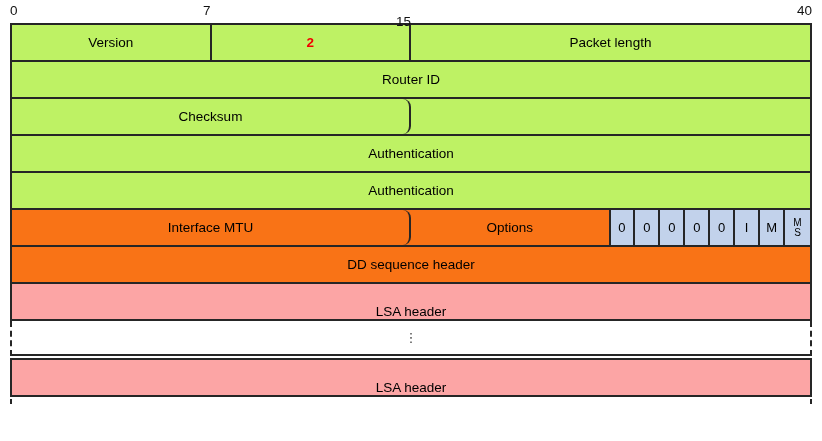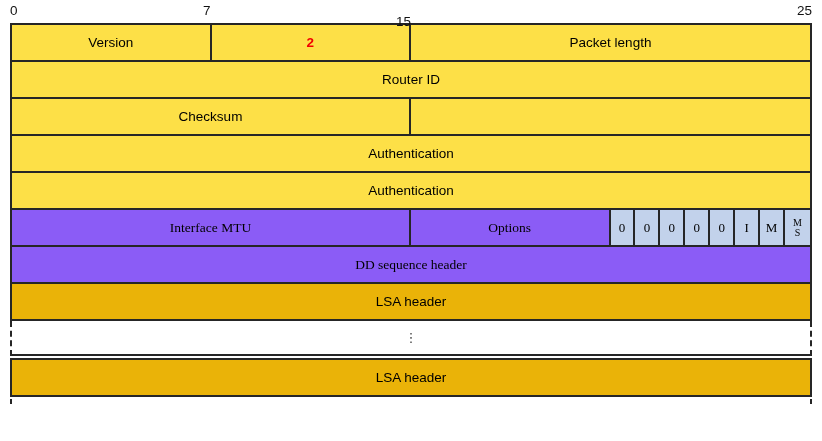--- a/index.html
+++ b/index.html
@@ -32,25 +32,25 @@
   }
   .row.first{border-top:2px solid #262626;height:39px;}
   .cell{
     display:flex;align-items:center;justify-content:center;
     box-sizing:border-box;
     font-size:13.5px;
     text-align:center;
   }
   .br{border-right:2px solid #262626;}
   .w25{width:25%;}
-  .w50{width:50%;}
+  .w50{width:50%;border-radius:8px;}
   .w100{width:100%;border-radius:7px;}
-  .light{background:#fde047;}
-  .dark{background:#8b5cf6;font-family:Liberation Serif, serif;}
-  .white-row{background:#eab308;}
+  .light{background:#bef264;}
+  .dark{background:#f97316;}
+  .white-row{background:#fca5a5;align-items:flex-end;}
   .flag{width:3.125%;background:#c2d2eb;font-size:13px;}
   .ms{flex-direction:column;font-size:10px;line-height:10px;}
   .typeval{color:#f20000;font-weight:bold;}
 
   .ellipsis-row{
     background:#ffffff;
     border-left-style:dashed;
     border-right-style:dashed;
     height:35px;
   }
@@ -69,21 +69,21 @@
 </style>
 </head>
 <body>
 
 <div class="diagram">
 
   <div class="ruler">
     <span class="rl rl0">0</span>
     <span class="rl rl7">7</span>
     <span class="rl rl15">15</span>
-    <span class="rl rl31">25</span>
+    <span class="rl rl31">40</span>
   </div>
 
   <div class="packet">
 
     <div class="row first light">
       <div class="cell w25 br">Version</div>
       <div class="cell w25 br typeval">2</div>
       <div class="cell w50">Packet length</div>
     </div>
 

